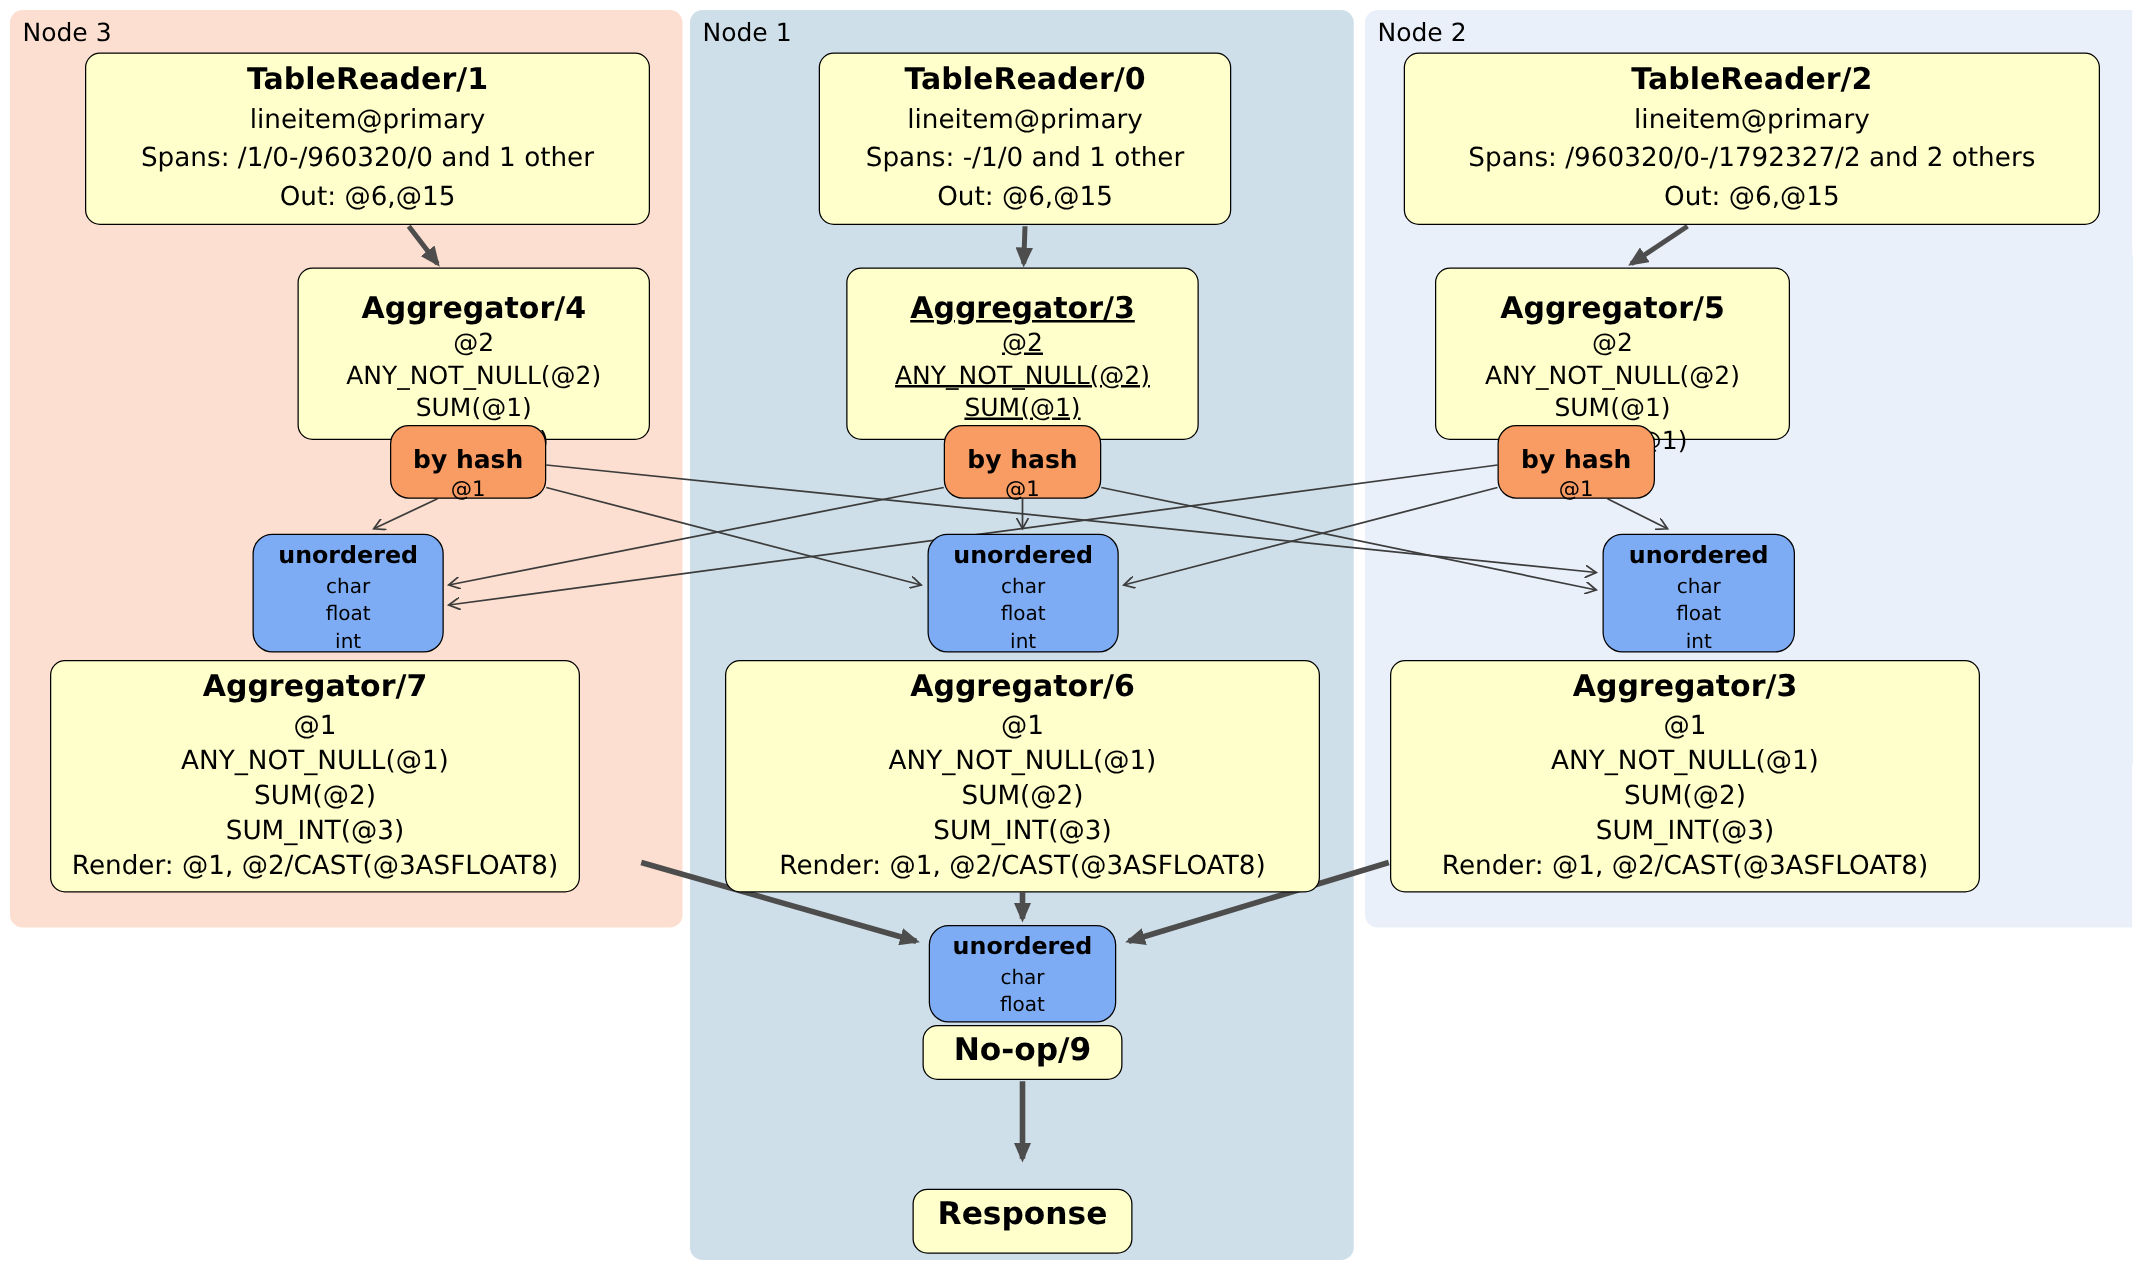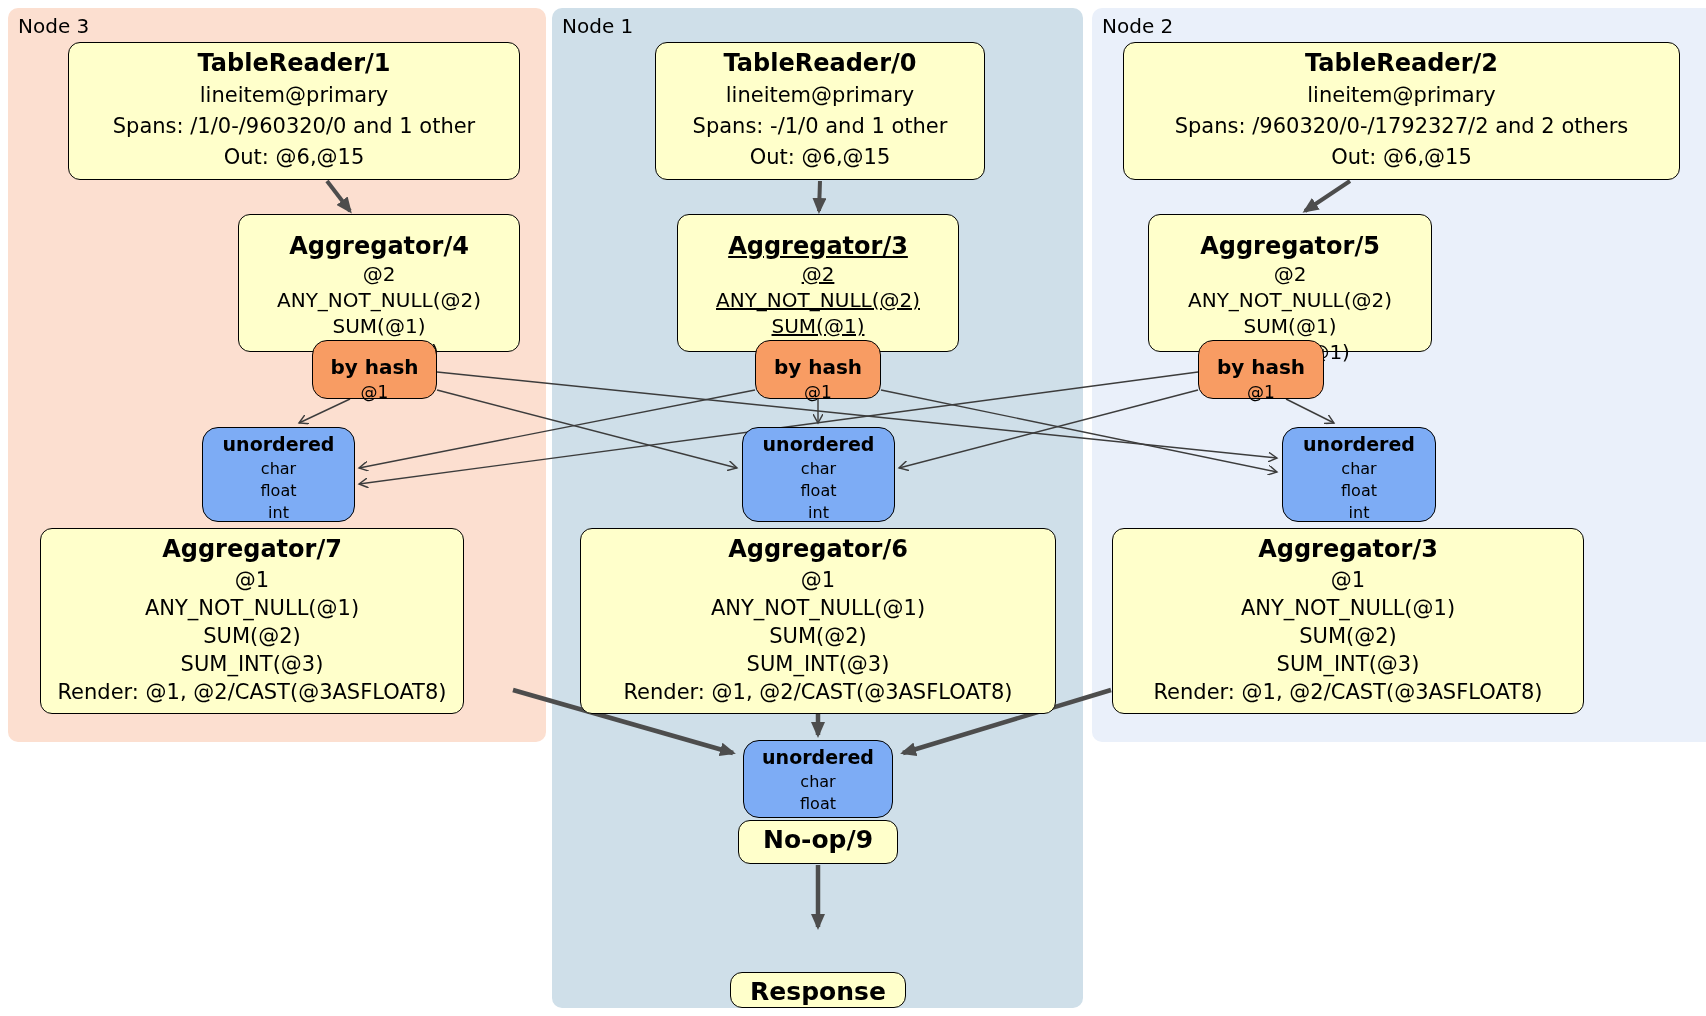--- a/index.html
+++ b/index.html
@@ -177,17 +177,17 @@
   </div>
 
   <div class="box sync" style="left:743px;top:740px;width:150px;height:78px;">
     <div class="sync-title">unordered</div>
     <div class="sync-line">char</div>
     <div class="sync-line">float</div>
   </div>
   <div class="box proc single" style="left:738px;top:820px;width:160px;height:44px;">
     <div class="proc-title" style="font-size:25px;">No-op/9</div>
   </div>
-  <div class="box proc single" style="left:730px;top:972px;width:176px;height:36px;">
+  <div class="box proc single" style="left:730px;top:951px;width:176px;height:52px;">
     <div class="proc-title" style="font-size:25px;">Response</div>
   </div>
 
 </div>
 
 </body></html>

